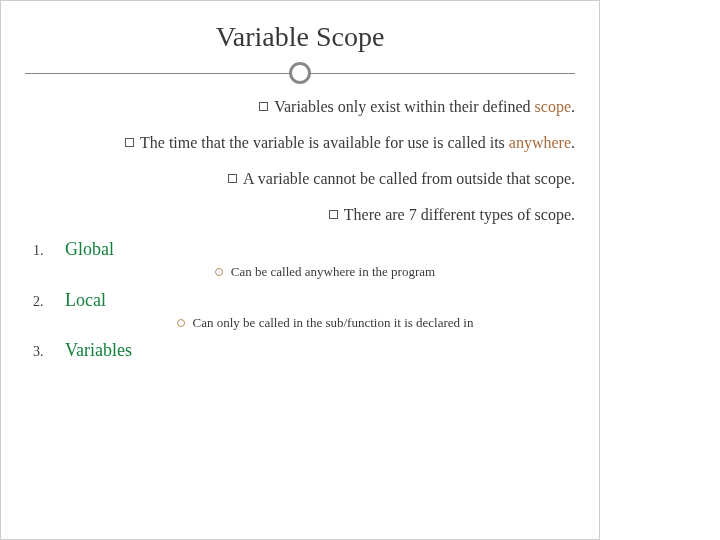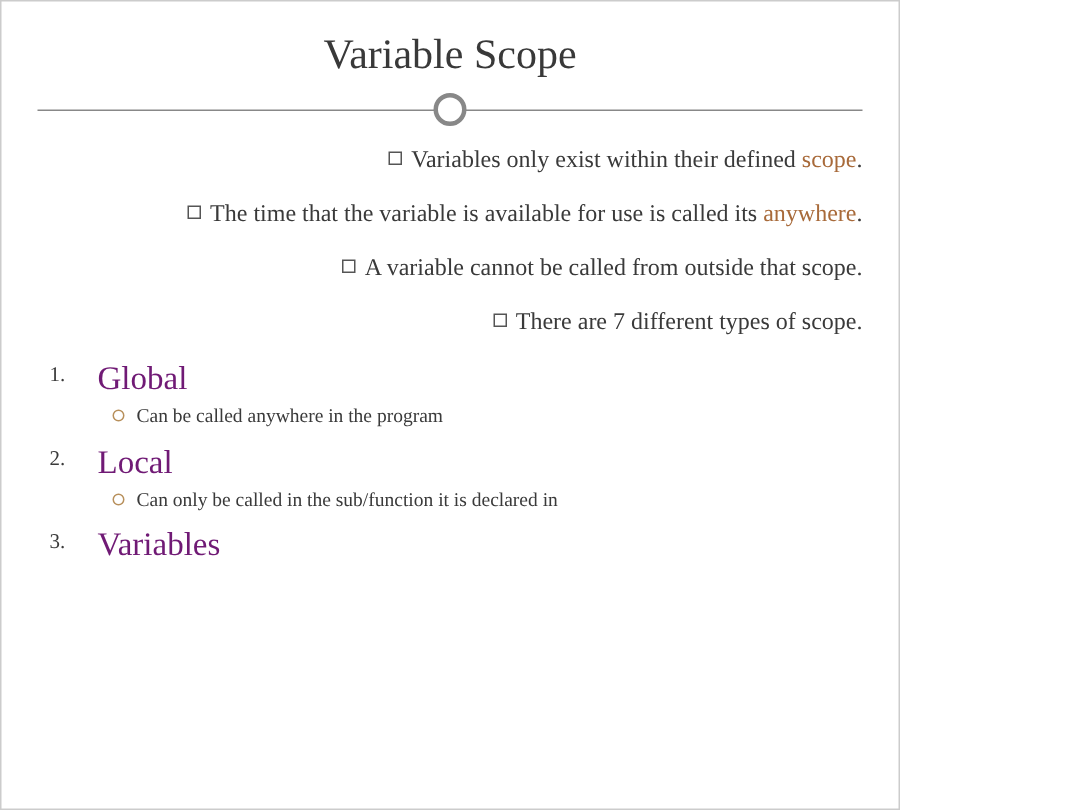--- a/index.html
+++ b/index.html
@@ -9,23 +9,23 @@
     .divider { position:relative; height:24px; margin-bottom:10px; }
     .divider-line { position:absolute; top:50%; left:0; right:0; height:1px; background:#888; }
     .divider-circle { position:absolute; top:50%; left:50%; transform:translate(-50%,-50%); width:22px; height:22px; border:3px solid #888; border-radius:50%; background:#fff; }
     .bullets { padding-left:6px; }
     .bullet { font-size:16px; line-height:1.5; margin-bottom:12px; color:#3a3a3a;text-align:right; }
     .sq { display:inline-block; width:9px; height:9px; border:1px solid #555; margin-right:6px; position:relative; top:-1px; }
     .accent { color:#a86a3a; }
     .numlist { padding-left:8px; }
     .numitem { margin-bottom:4px; }
     .numlabel { font-size:14px; color:#3a3a3a; display:inline-block; width:28px; vertical-align:top; padding-top:4px; }
-    .numhead { font-size:22px; color:#701a75; font-family:Georgia,serif; display:inline-block; }
+    .numhead { font-size:18px; color:#15803d; font-family:Georgia,serif; display:inline-block; }
     .sublist { padding-left:42px; margin-top:2px; margin-bottom:8px; }
-    .subitem { font-size:13px; color:#3a3a3a; line-height:1.5; }
+    .subitem { font-size:13px; color:#3a3a3a; line-height:1.5;text-align:center; }
     .circ { display:inline-block; width:8px; height:8px; border:1px solid #b8905c; border-radius:50%; margin-right:8px; position:relative; top:0px; }
   </style>
 </head>
 <body>
 
 <div class="slide">
   <div class="title">Variable Scope</div>
   <div class="divider">
     <div class="divider-line"></div>
     <div class="divider-circle"></div>

